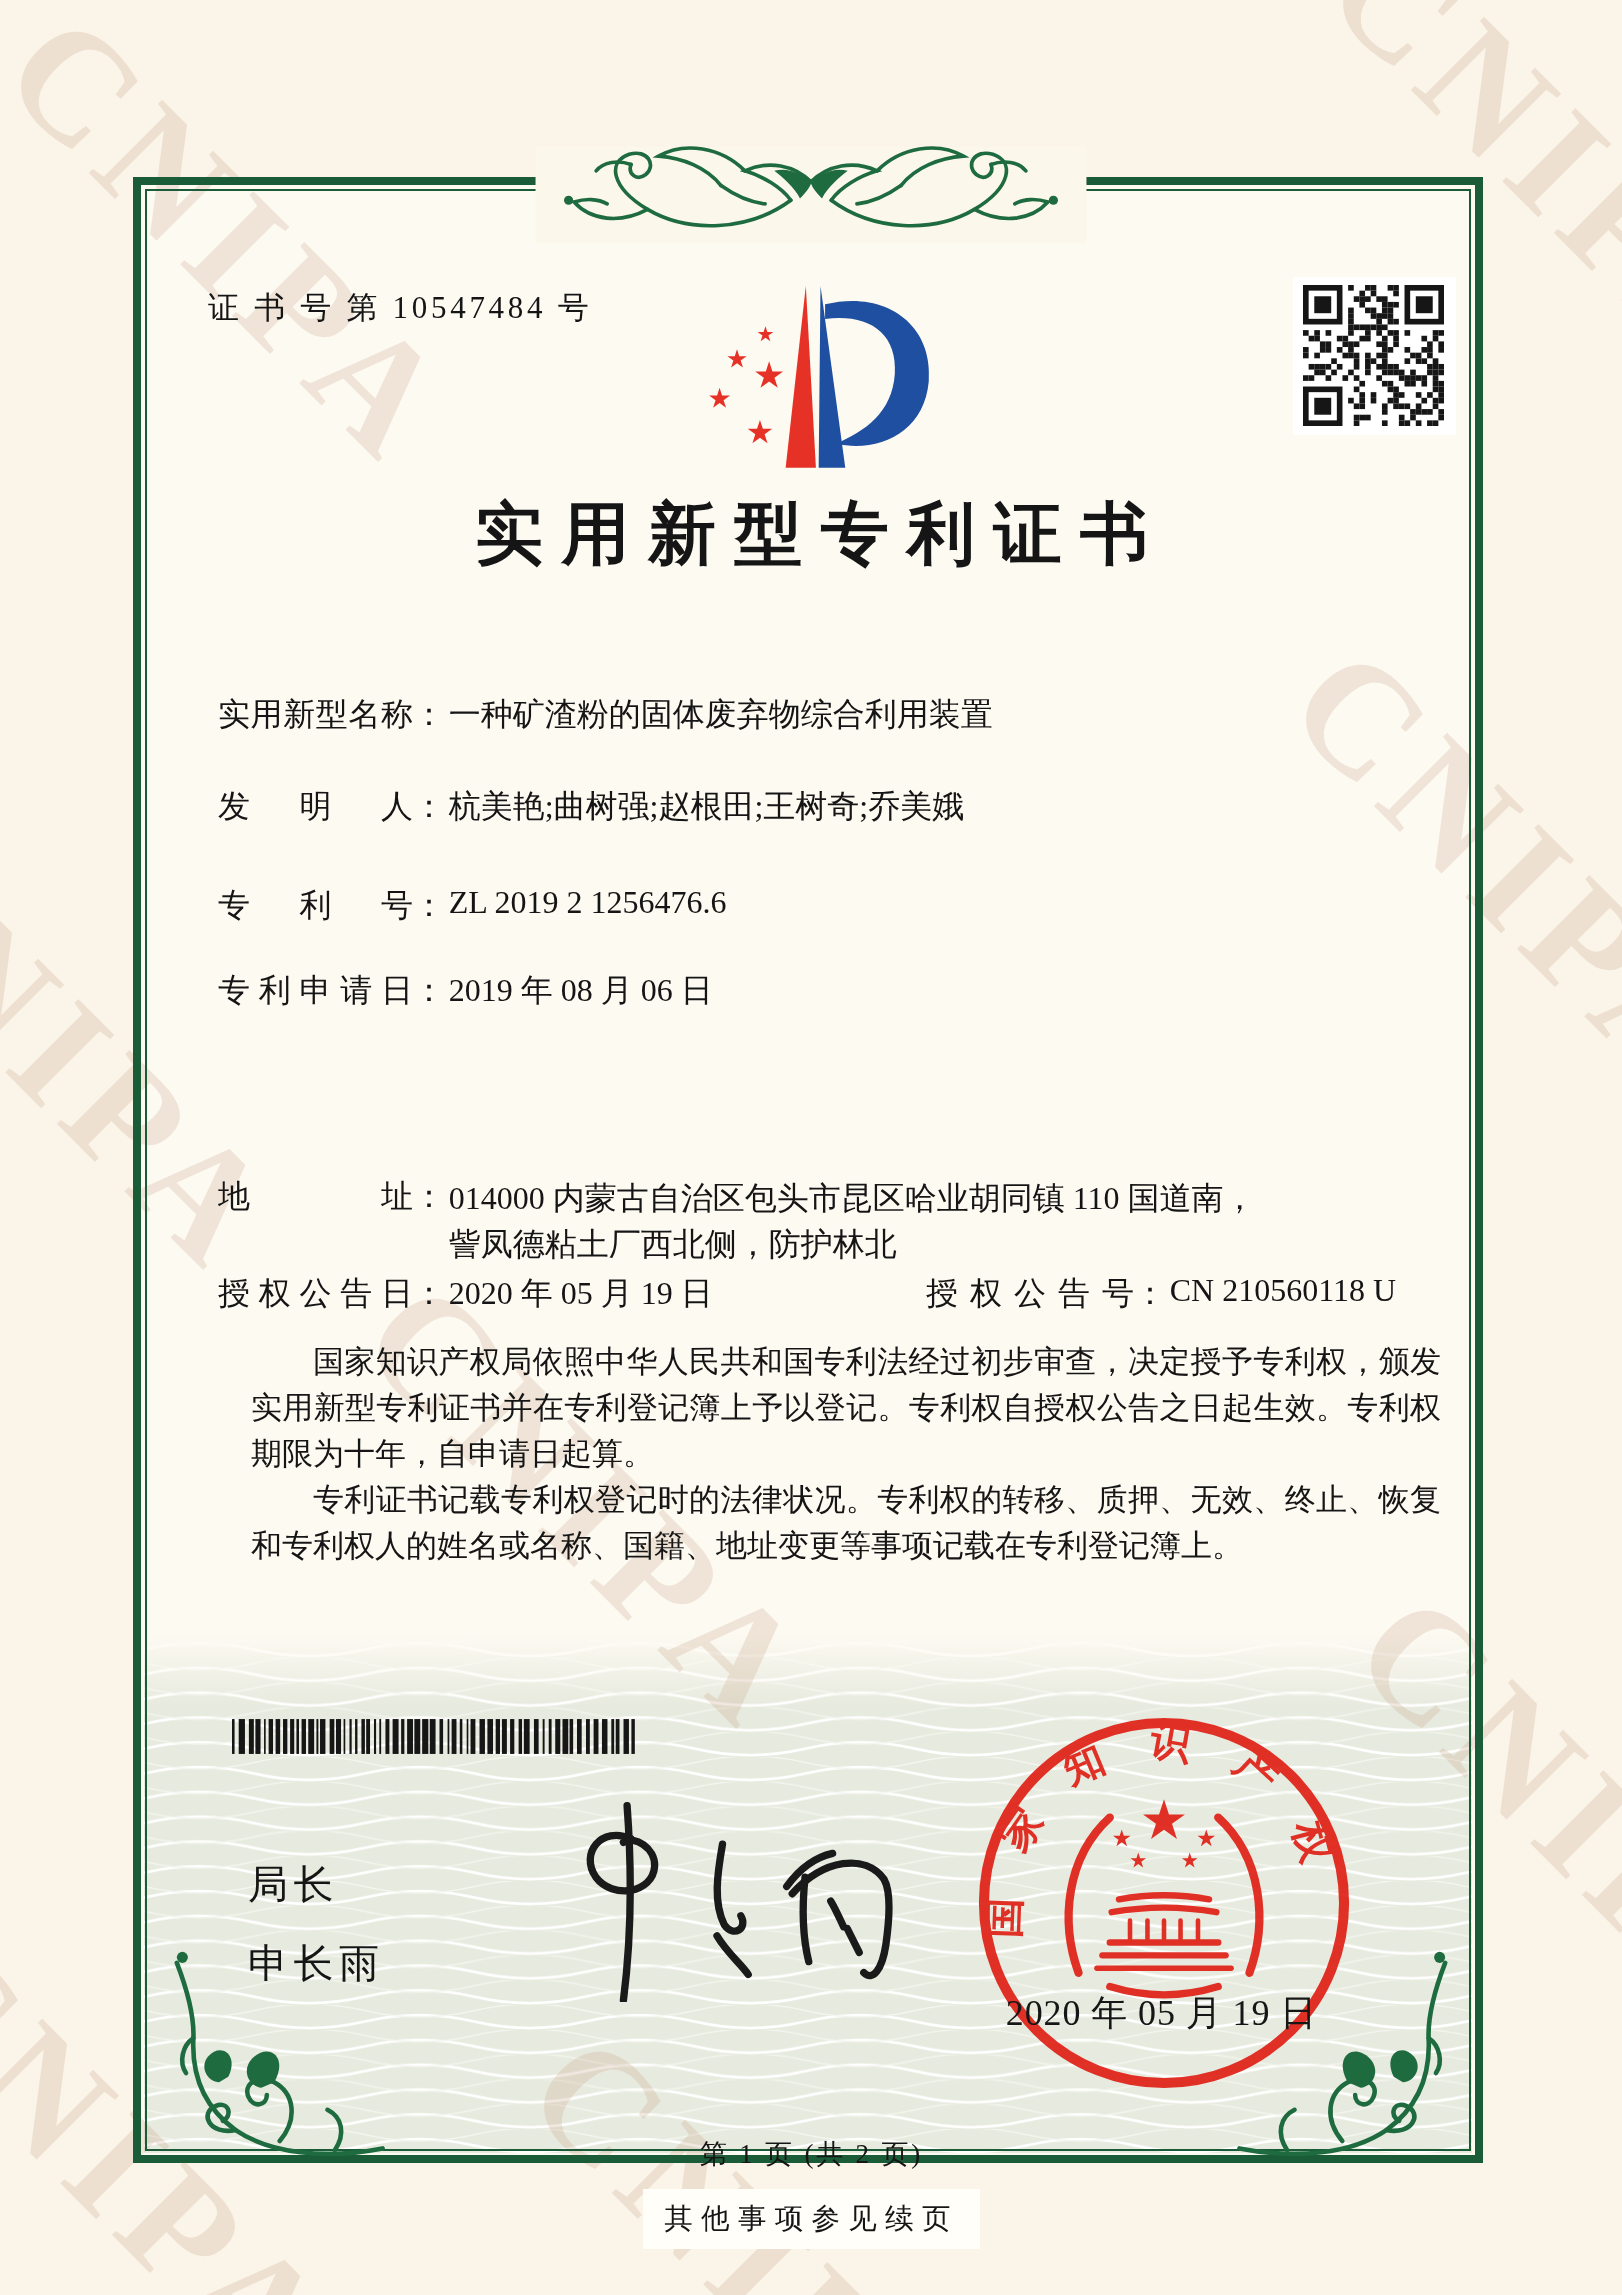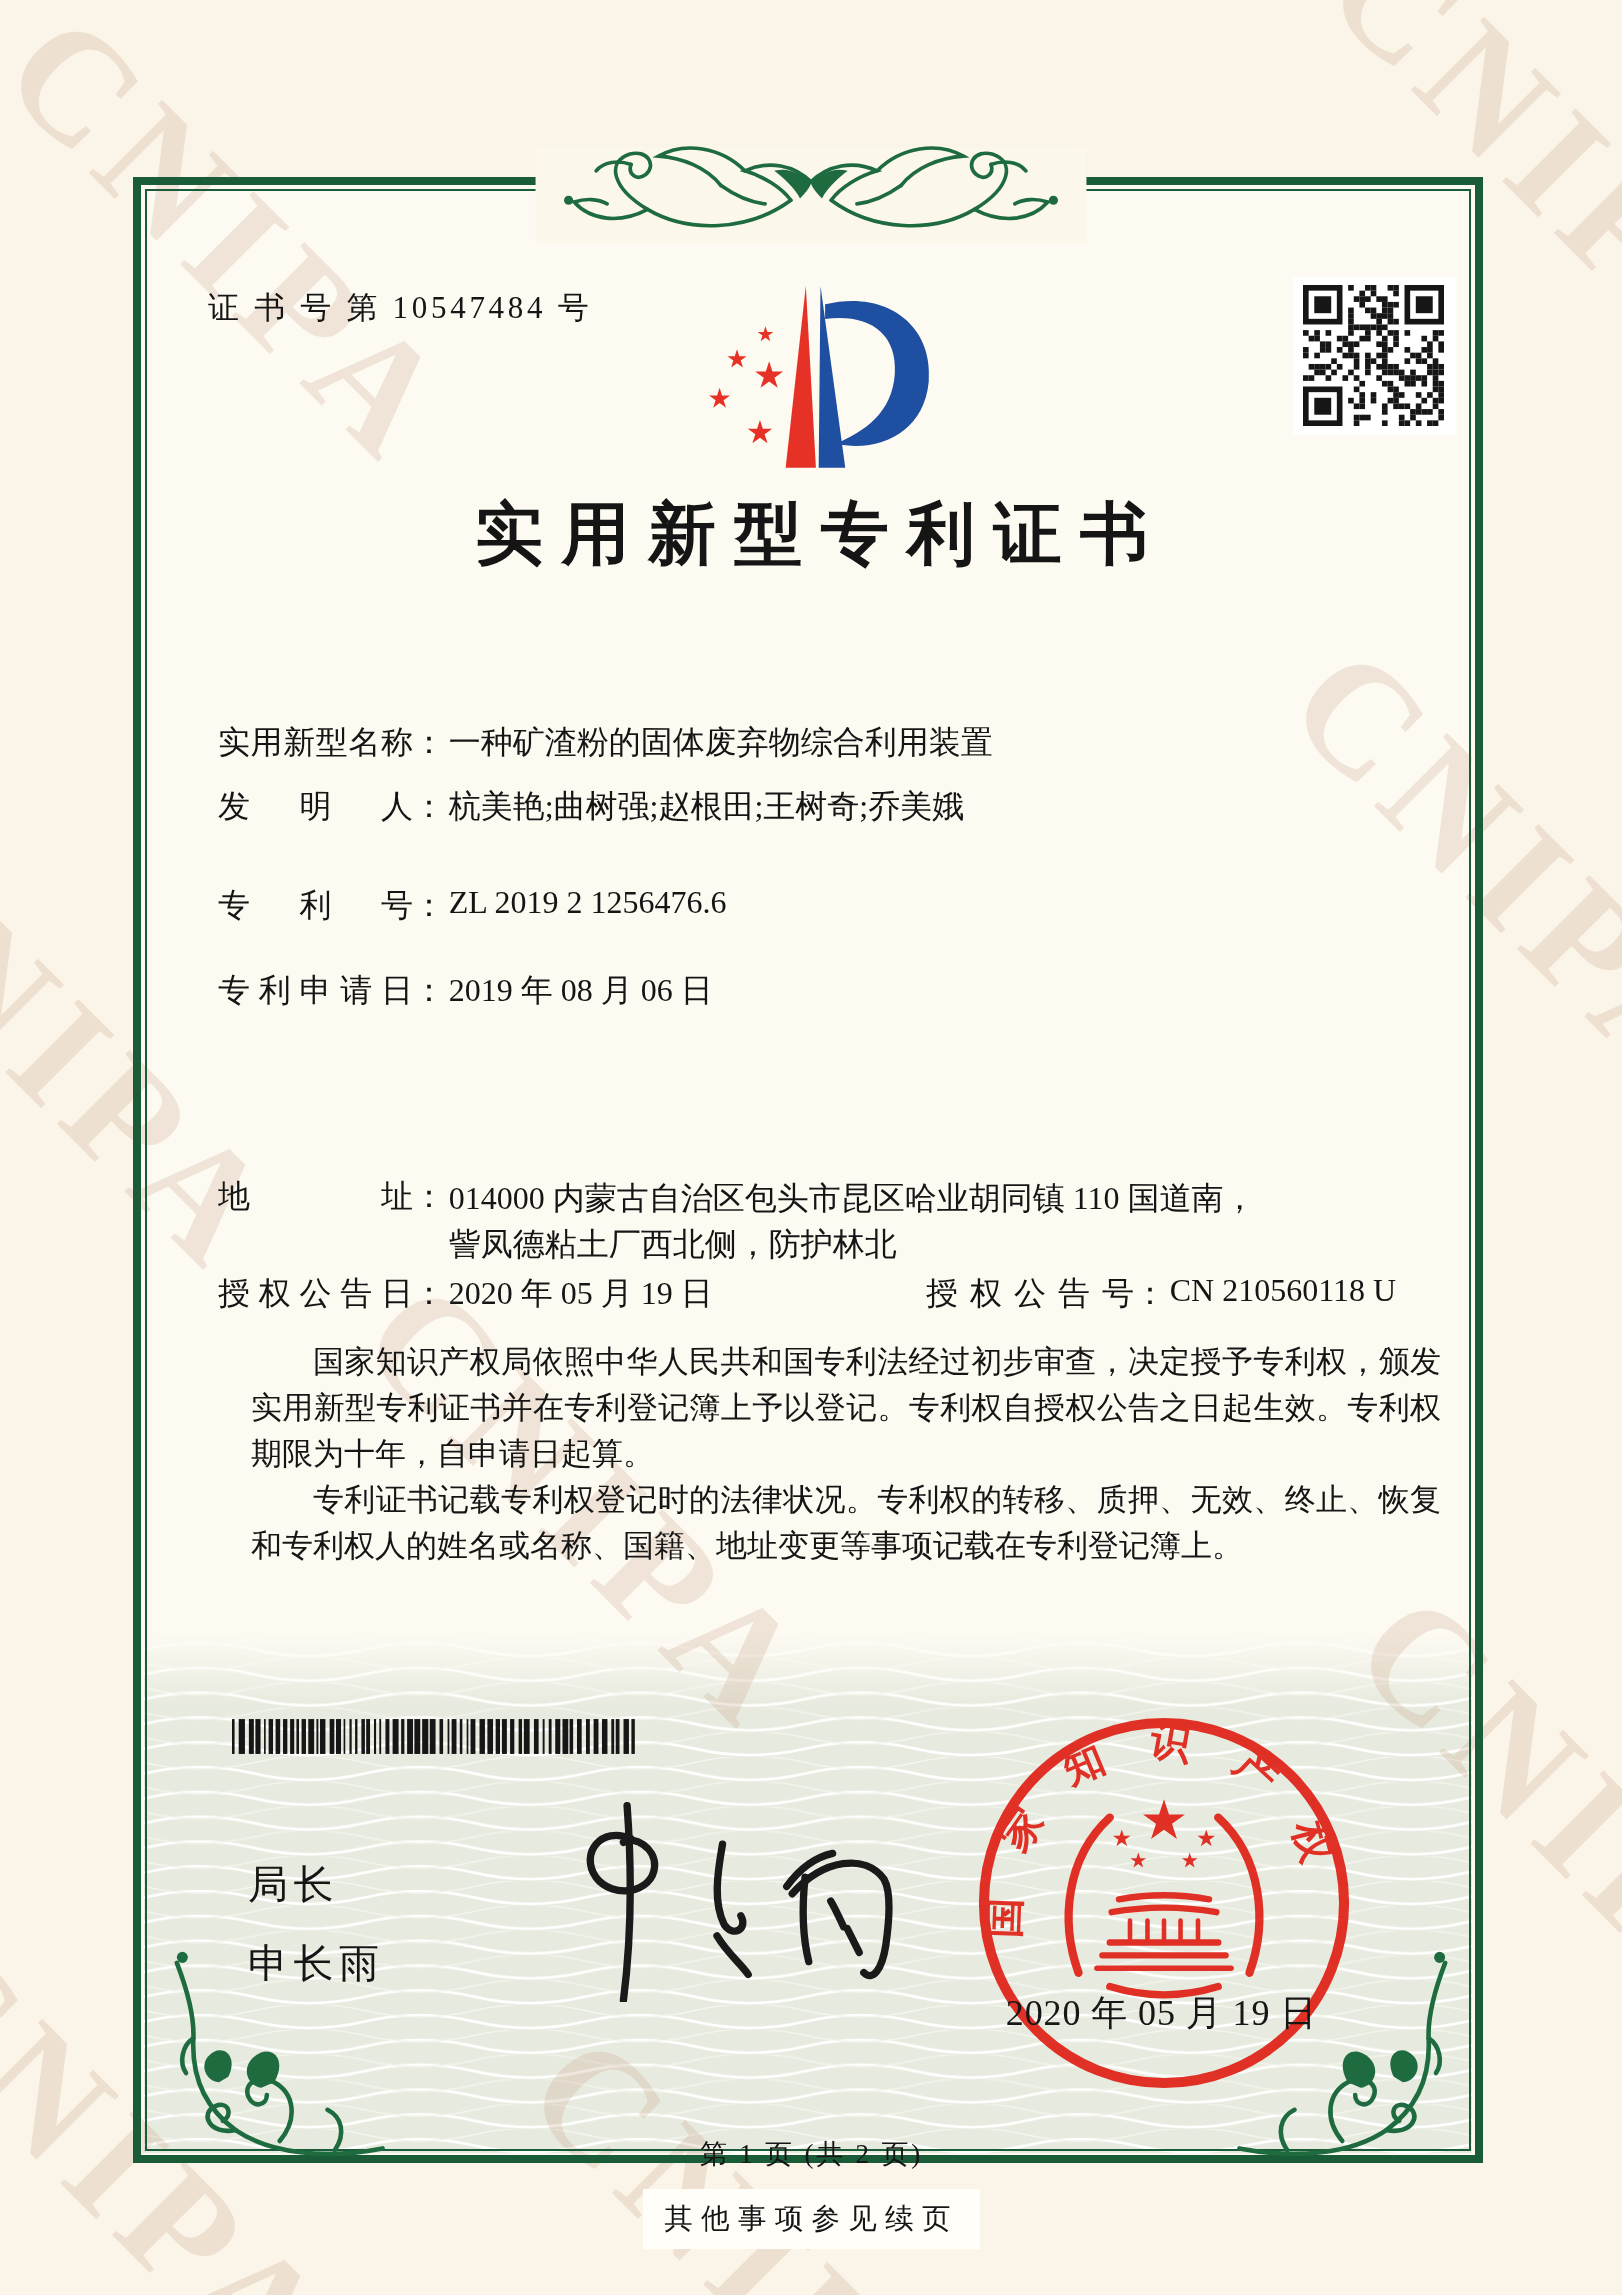--- a/index.html
+++ b/index.html
@@ -351,21 +351,21 @@
         <rect x="119.7" y="6.3" width="31.5" height="31.5" fill="#ffffff"></rect>
         <rect x="126" y="12.6" width="18.9" height="18.9" fill="#161616"></rect>
         <rect x="0" y="113.39999999999999" width="44.1" height="44.1" fill="#161616"></rect>
         <rect x="6.3" y="119.7" width="31.5" height="31.5" fill="#ffffff"></rect>
         <rect x="12.6" y="126" width="18.9" height="18.9" fill="#161616"></rect>
       </svg>
   </div>
 
   <div class="title">实用新型专利证书</div>
 
-  <div class="field-row" style="top:721px">
+  <div class="field-row" style="top:693px">
     <span class="flabel">实用新型名称</span><span class="colon">：</span><span class="fvalue">一种矿渣粉的固体废弃物综合利用装置</span>
   </div>
   <div class="field-row" style="top:785px">
     <span class="flabel">发明人</span><span class="colon">：</span><span class="fvalue">杭美艳;曲树强;赵根田;王树奇;乔美娥</span>
   </div>
   <div class="field-row" style="top:884px">
     <span class="flabel">专利号</span><span class="colon">：</span><span class="fvalue">ZL 2019 2 1256476.6</span>
   </div>
   <div class="field-row" style="top:969px">
     <span class="flabel">专利申请日</span><span class="colon">：</span><span class="fvalue">2019 年 08 月 06 日</span>

